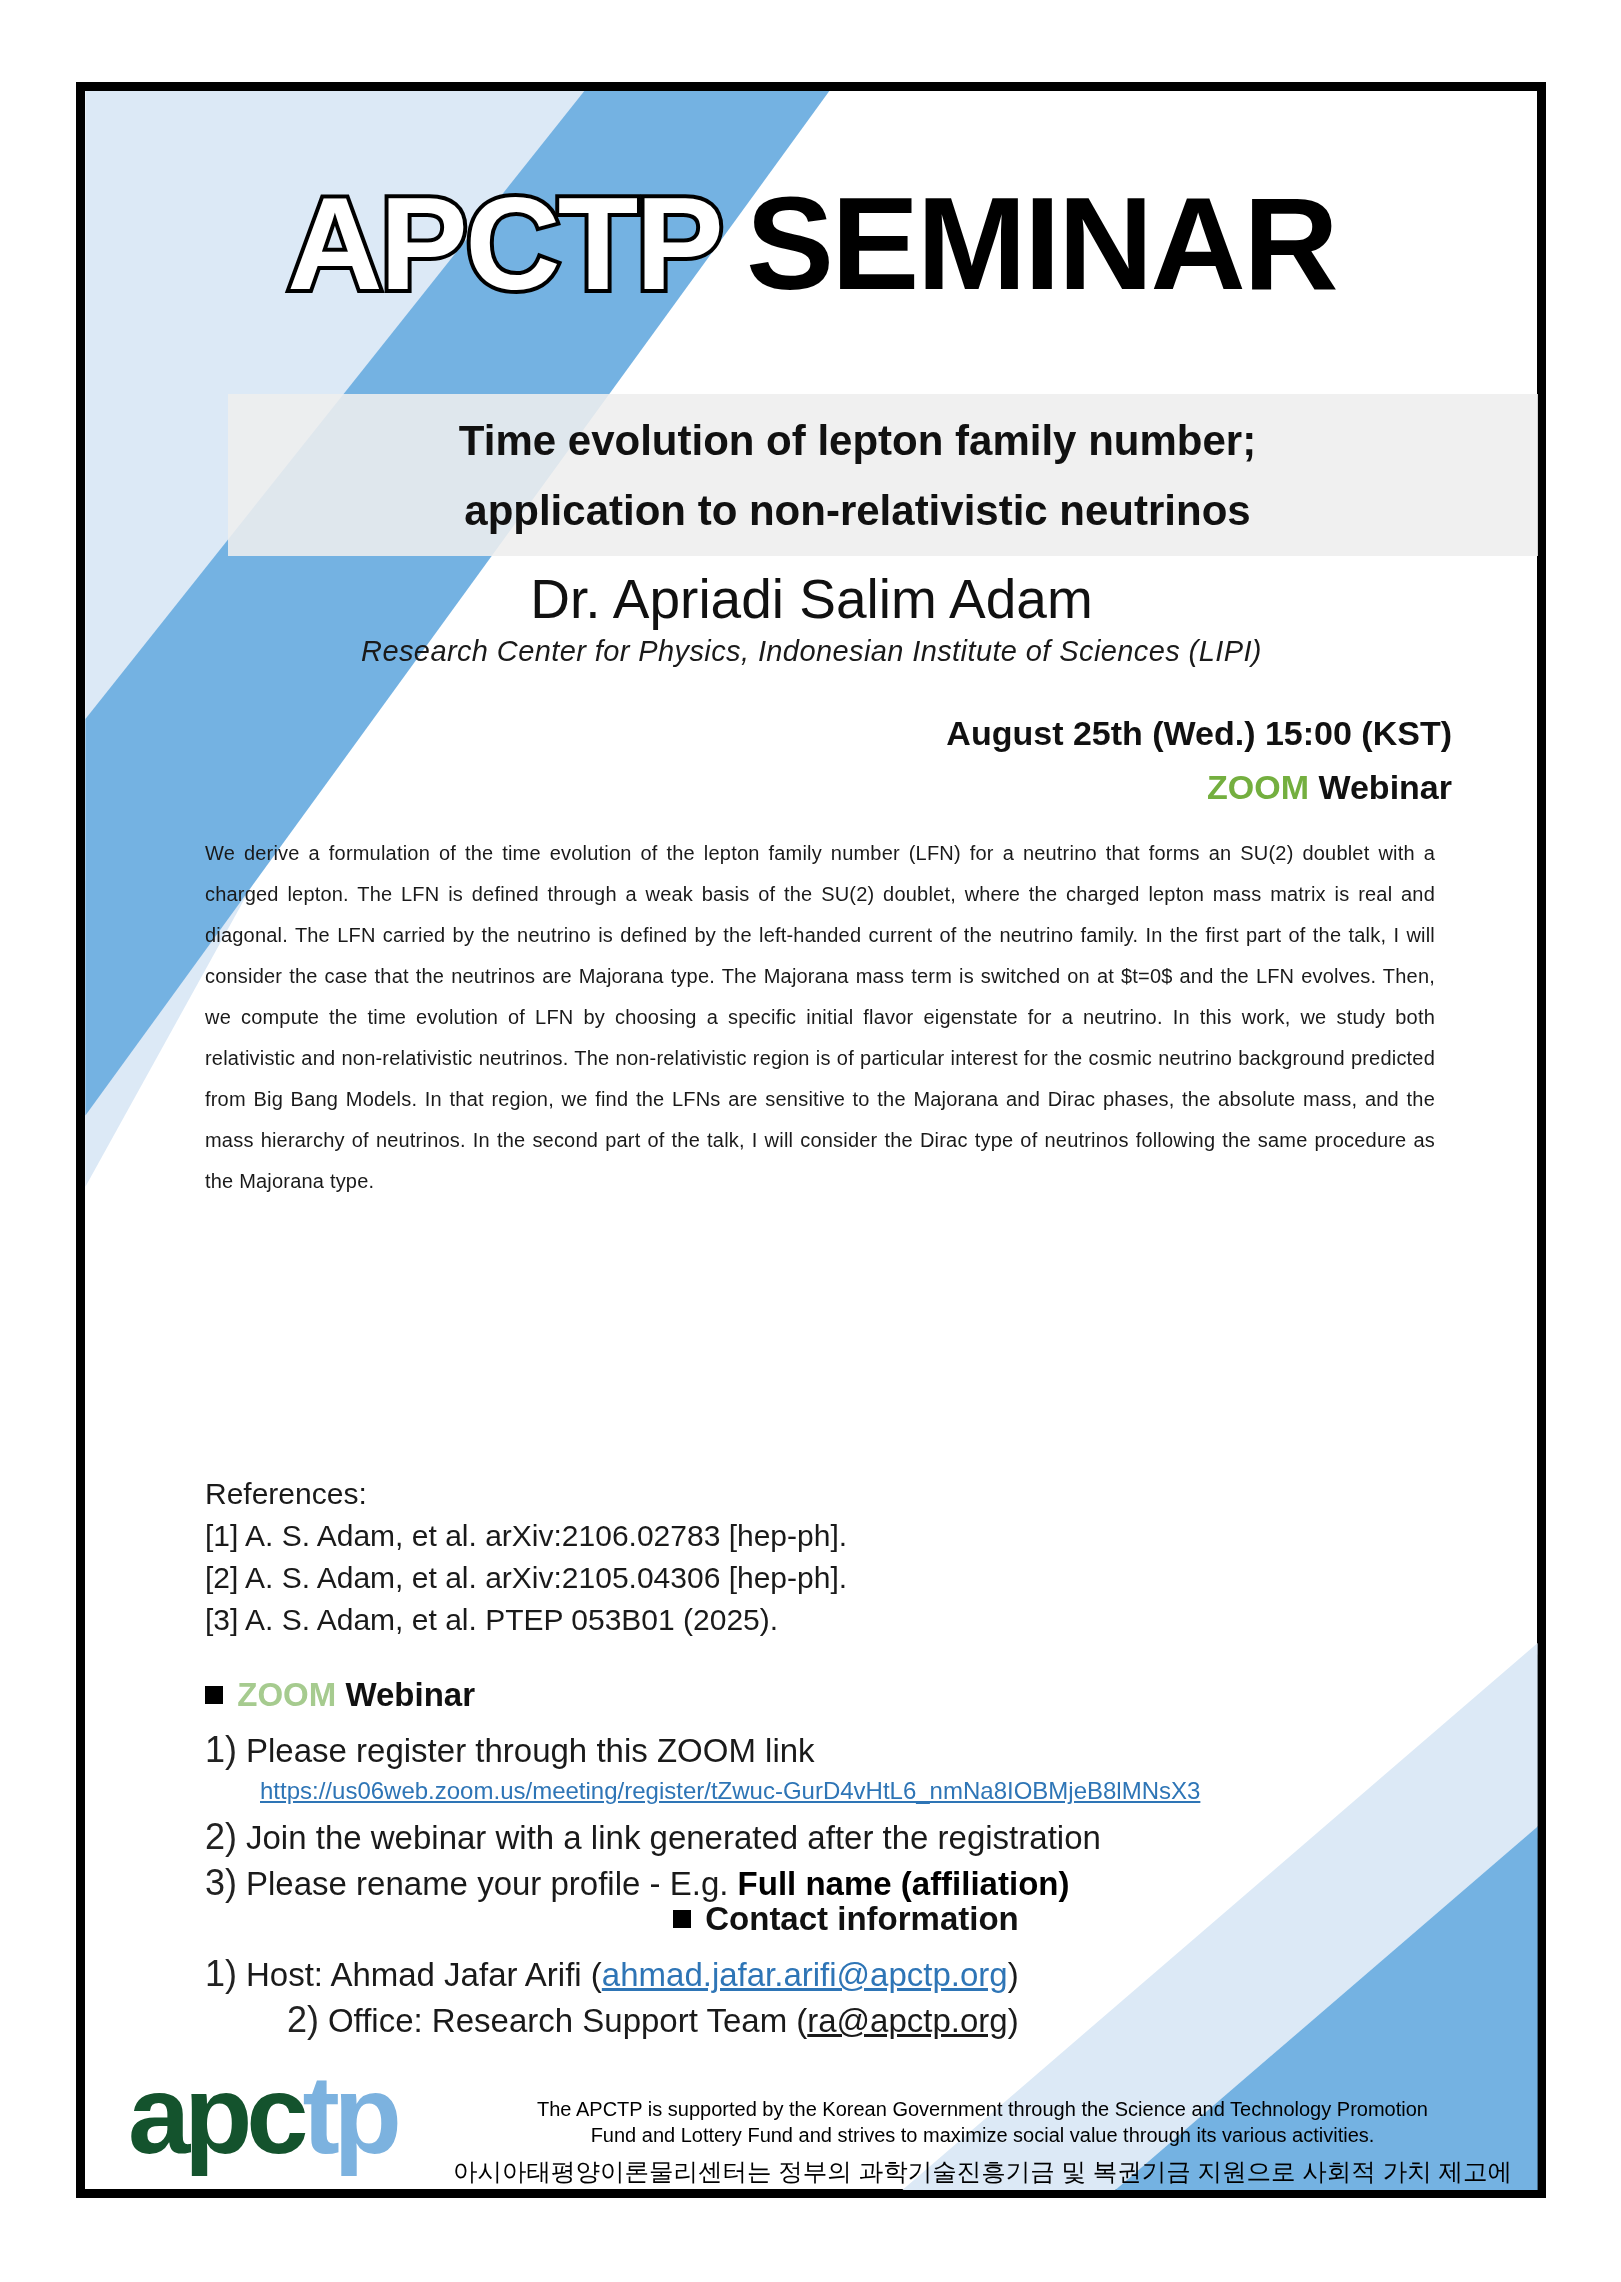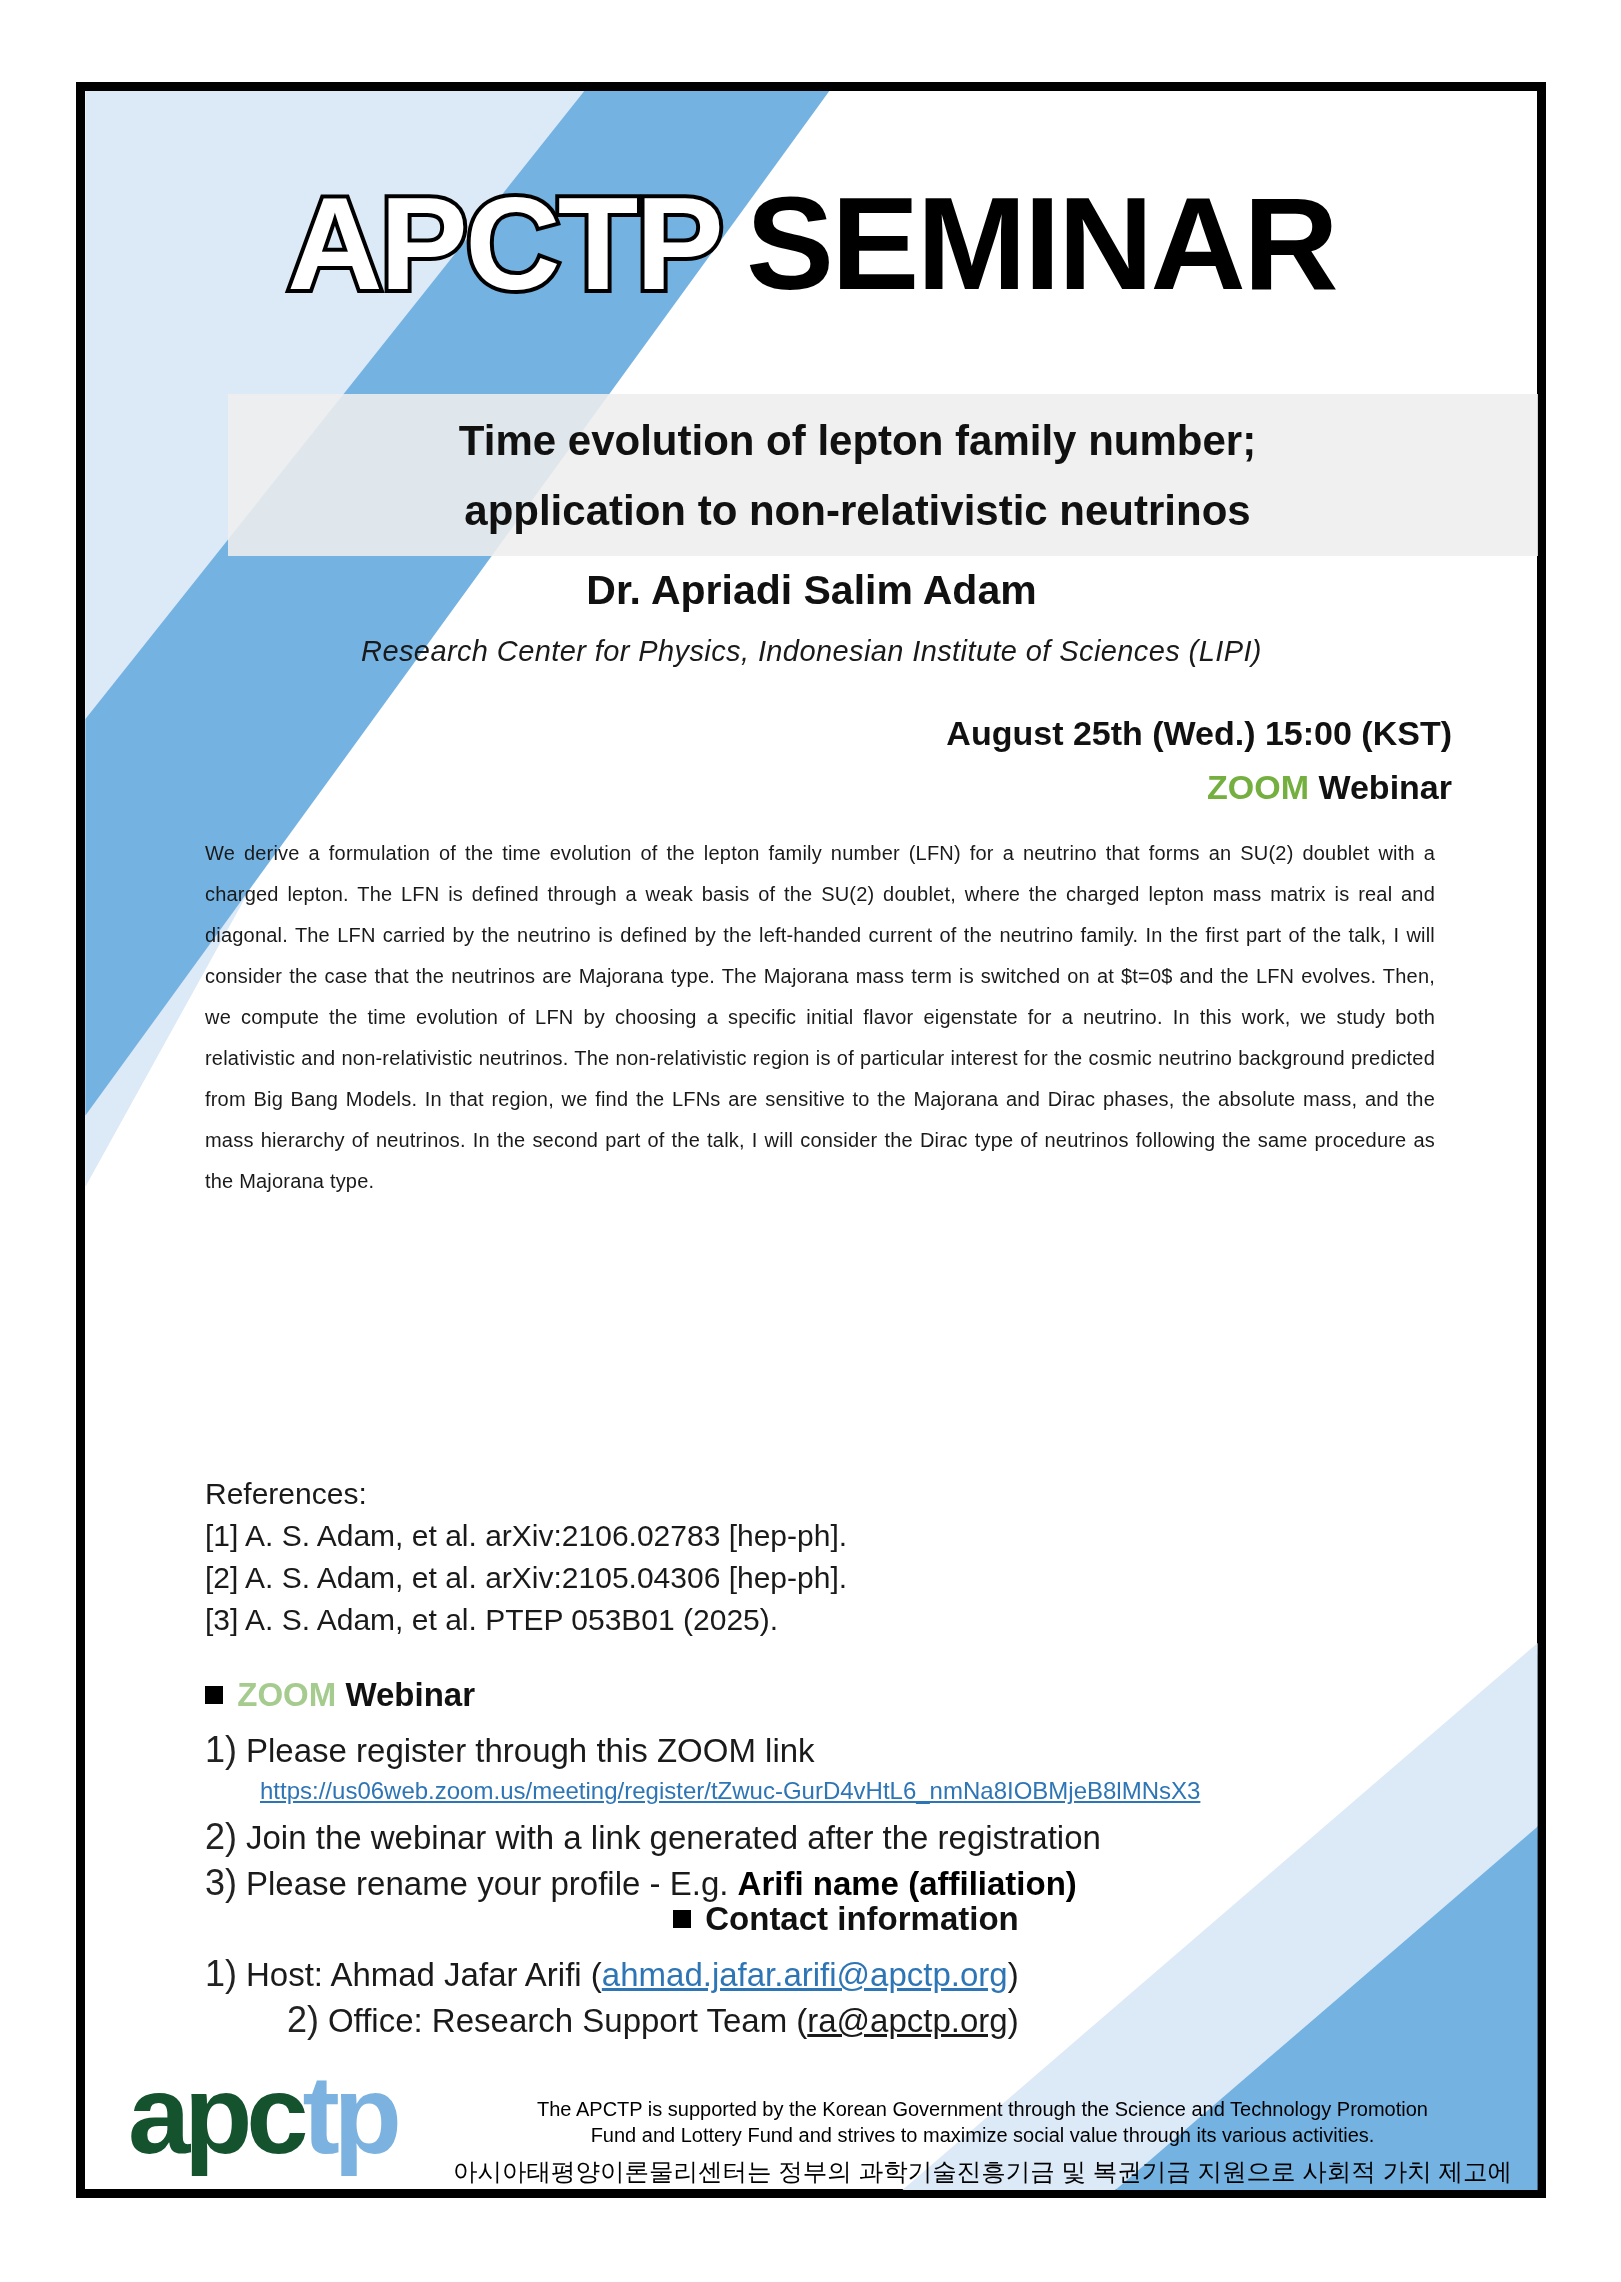--- a/index.html
+++ b/index.html
@@ -38,21 +38,21 @@
     position: absolute; top: 291px; left: 143px; width: 1401px; height: 162px;
     background: rgba(238,238,238,0.88); z-index: 1;
     text-align: center; padding: 11.6px 178px 0 36px;
     font-weight: 700; font-size: 42px; line-height: 70px; color: #111;
     white-space: nowrap;
     margin-top: 12px;
   }
 
   .speaker {
     position: absolute; top: 476px; left: 0; width: 100%; text-align: center; z-index: 2;
-    font-weight: 700; font-size: 41px; color: #111;
+    font-weight: 400; font-size: 55px; color: #111;
   }
   .affiliation {
     position: absolute; top: 544px; left: 0; width: 100%; text-align: center; z-index: 2;
     font-style: italic; font-size: 29px; letter-spacing: 0.4px; color: #1a1a1a;
   }
 
   .when {
     position: absolute; top: 622px; right: 86px; text-align: right; z-index: 2;
     font-weight: 700; font-size: 34px; color: #111; line-height: 41px;
   }
@@ -135,21 +135,21 @@
       <div>[1] A. S. Adam, et al. arXiv:2106.02783 [hep-ph].</div>
       <div>[2] A. S. Adam, et al. arXiv:2105.04306 [hep-ph].</div>
       <div>[3] A. S. Adam, et al. PTEP 053B01 (2025).</div>
     </div>
 
     <div class="section sec-webinar">
       <div class="sec-head"><span class="sq"></span><span class="green-soft">ZOOM</span><span> Webinar</span></div>
       <div class="step"><span class="num">1)</span><span>Please register through this ZOOM link</span></div>
       <div class="linkline"><a class="bluelink">https://us06web.zoom.us/meeting/register/tZwuc-GurD4vHtL6_nmNa8IOBMjeB8lMNsX3</a></div>
       <div class="step"><span class="num">2)</span><span>Join the webinar with a link generated after the registration</span></div>
-      <div class="step"><span class="num">3)</span><span>Please rename your profile - E.g. </span><b>Arifi name (affiliation)</b></div>
+      <div class="step"><span class="num">3)</span><span>Please rename your profile - E.g. </span><b>Full name (affiliation)</b></div>
     </div>
 
     <div class="section sec-contact">
       <div class="sec-head"><span class="sq"></span><span>Contact information</span></div>
       <div class="step"><span class="num">1)</span><span>Host: Ahmad Jafar Arifi (</span><a class="bluelink">ahmad.jafar.arifi@apctp.org</a><span>)</span></div>
       <div class="step"><span class="num">2)</span><span>Office: Research Support Team (</span><a class="darklink">ra@apctp.org</a><span>)</span></div>
     </div>
 
     <div class="logo"><span class="apc">apc</span><span class="tp">tp</span></div>
     <div class="footer-text">

